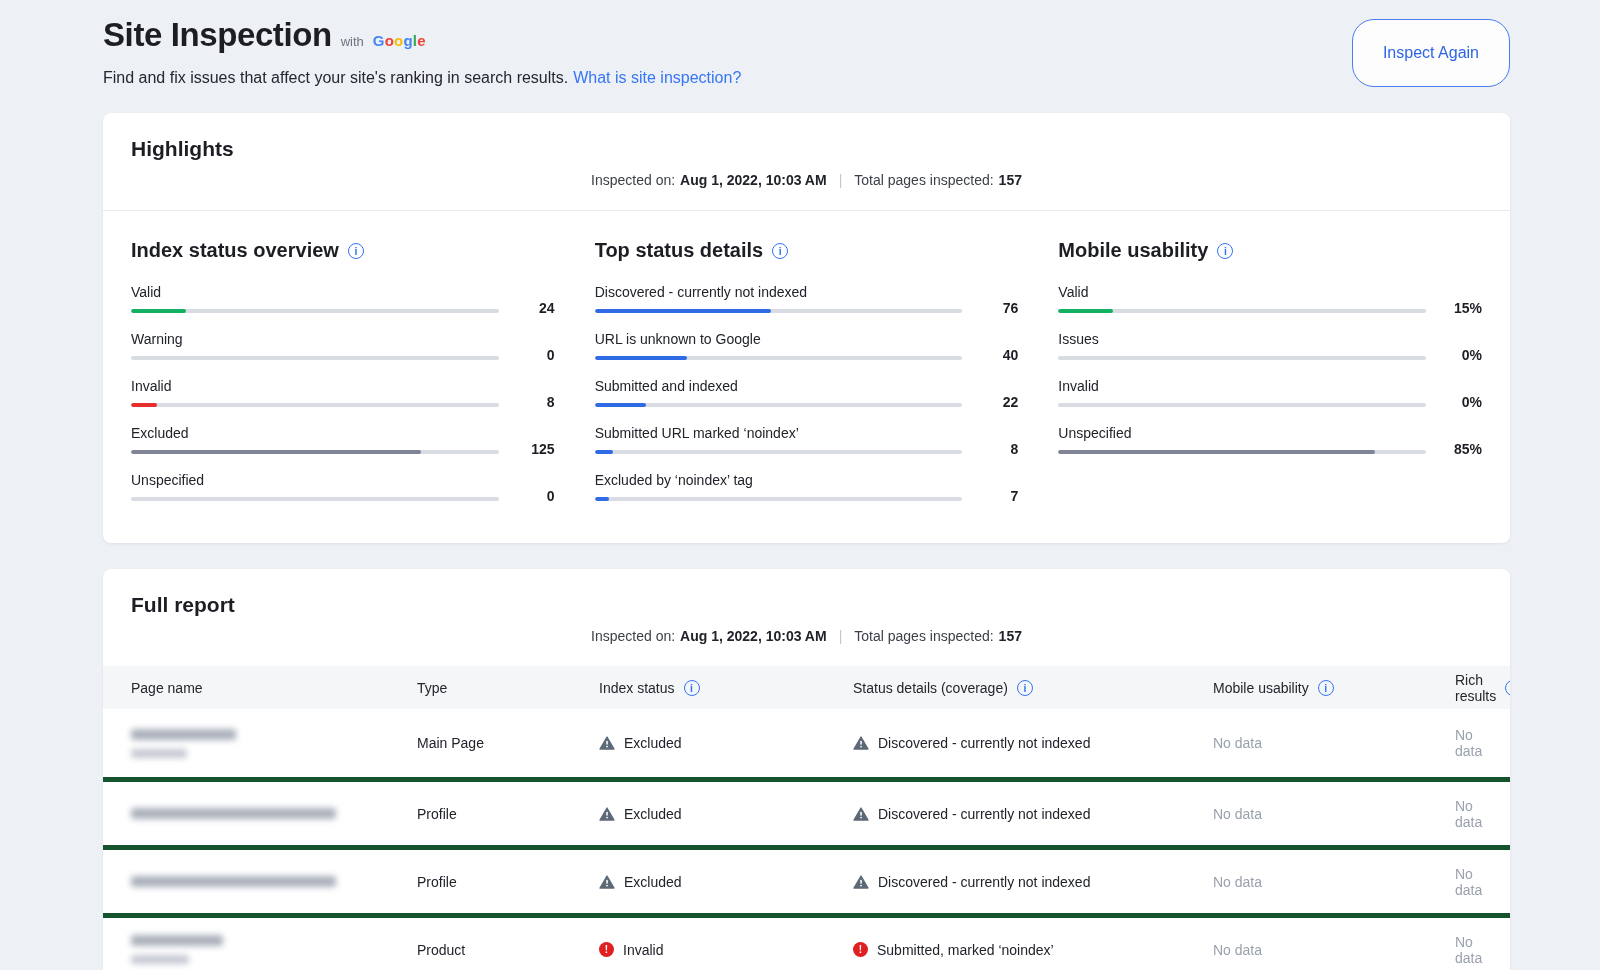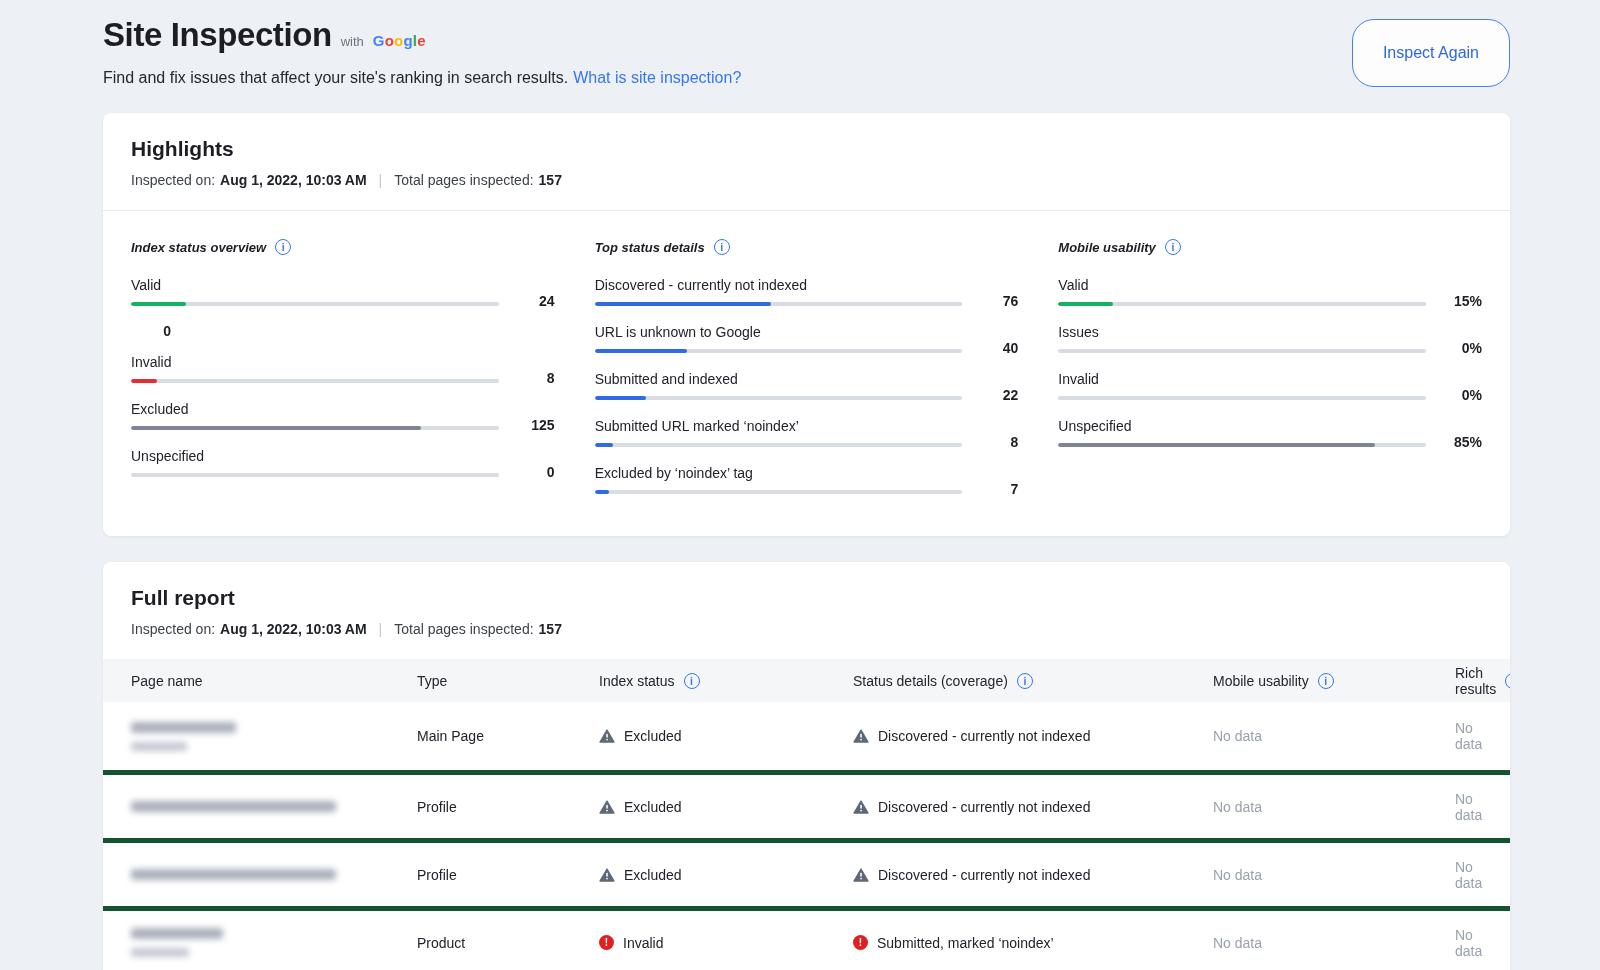--- a/index.html
+++ b/index.html
@@ -27,29 +27,29 @@
   .inspect-again {
     margin-top:3px; padding:24px 30px; font-size:16px; color:#2e64e6;
     background:#fdfdfe; border:1.6px solid #4a7df0; border-radius:22px;
     cursor:pointer; font-family:inherit; white-space:nowrap;
   }
 
   
   .card { background:#fff; border-radius:8px; box-shadow:0 1px 3px rgba(32,44,64,.07); margin-top:26px; }
   .card-head { padding:24px 28px 22px; }
   .card-head h2 { font-size:21px; font-weight:700; margin-bottom:11px; color:#1c1e24; }
-  .meta { font-size:14px; color:#3c4049; display:flex; align-items:center; }
+  .meta { font-size:14px; color:#3c4049; display:flex; align-items:center;justify-content:center; }
   .meta b { color:#20232a; margin-left:5px; }
   .meta-sep { color:#c3c7cf; padding:0 12px; }
   .highlights .card-head { border-bottom:1px solid #e8eaee; }
 
   
   .columns { display:grid; grid-template-columns:repeat(3,1fr); gap:40px; padding:28px 28px 42px; }
   .hcol-title { display:flex; align-items:center; gap:9px; margin-bottom:22px; }
-  .hcol-title h3 { font-size:13px; font-weight:700; color:#1c1e24;font-style:italic; }
+  .hcol-title h3 { font-size:20px; font-weight:700; color:#1c1e24; }
   .info-icon {
     width:16px; height:16px; border:1.4px solid #3576f5; border-radius:50%;
     color:#3576f5; display:inline-flex; align-items:center; justify-content:center;
     font-size:10.5px; font-weight:700; cursor:pointer; flex:0 0 auto;
   }
   .info-icon::after { content:"i"; }
   .hrow { display:flex; align-items:flex-end; gap:16px; margin-bottom:18px; }
   .hrow:last-child { margin-bottom:0; }
   .hrow-main { flex:1; min-width:0; }
   .hrow-label { font-size:14px; margin-bottom:9px; color:#20232a; }
@@ -120,20 +120,26 @@
         <div class="hrow">
           <div class="hrow-main">
               <div class="hrow-label">Valid</div>
               <div class="track">
                 <div class="fill fill-green" style="width: 15%;"></div>
               </div>
             </div>
           <div class="hrow-value">24</div>
         </div>
         <div class="hrow">
+          <div class="hrow-main">
+              <div class="hrow-label">Warning</div>
+              <div class="track">
+                <div class="fill fill-none" style="width: 0%;"></div>
+              </div>
+            </div>
           <div class="hrow-value">0</div>
         </div>
         <div class="hrow">
           <div class="hrow-main">
               <div class="hrow-label">Invalid</div>
               <div class="track">
                 <div class="fill fill-red" style="width: 7%;"></div>
               </div>
             </div>
           <div class="hrow-value">8</div>

